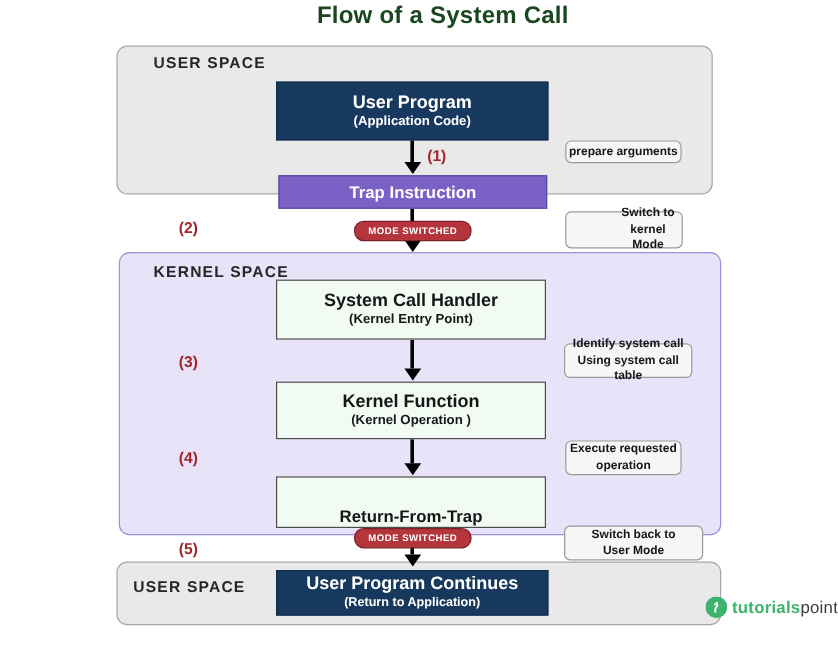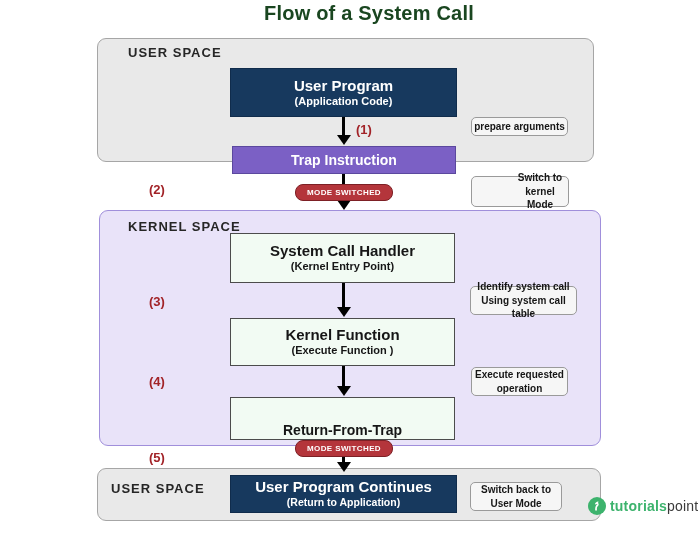--- a/index.html
+++ b/index.html
@@ -119,21 +119,21 @@
   </div>
   <div class="step" style="left:149px;top:294px;">(3)</div>
 
   <div class="note" style="left:470px;top:286px;width:107px;height:29px;">
     <span>Identify system call</span>
     <span>Using system call table</span>
   </div>
 
   <div class="flow-box mint" style="left:230px;top:318px;width:225px;height:48px;">
     <div class="box-title">Kernel Function</div>
-    <div class="box-sub">(Execute Function )</div>
+    <div class="box-sub">(Kernel Operation )</div>
   </div>
 
   <div class="arrow" style="top:366px;height:30px;">
     <div class="arrow-line"></div>
     <div class="arrow-head"></div>
   </div>
   <div class="step" style="left:149px;top:374px;">(4)</div>
 
   <div class="note" style="left:471px;top:367px;width:97px;height:29px;">
     <span>Execute requested</span>
@@ -144,21 +144,21 @@
     <div class="box-title sm">Return-From-Trap</div>
   </div>
 
   <div class="arrow" style="top:430px;height:42px;">
     <div class="arrow-line"></div>
     <div class="arrow-head"></div>
   </div>
   <div class="badge" style="top:440px;">MODE SWITCHED</div>
   <div class="step" style="left:149px;top:450px;">(5)</div>
 
-  <div class="note" style="left:470px;top:438px;width:92px;height:29px;margin-top:44px;">
+  <div class="note" style="left:470px;top:438px;width:116px;height:29px;">
     <span>Switch back to</span>
     <span>User Mode</span>
   </div>
 
   <div class="panel" style="left:97px;top:468px;width:504px;height:53px;">
     <div class="panel-label" style="left:13px;top:12px;">USER SPACE</div>
   </div>
 
   <div class="flow-box navy" style="left:230px;top:475px;width:227px;height:38px;">
     <div class="box-title">User Program Continues</div>

